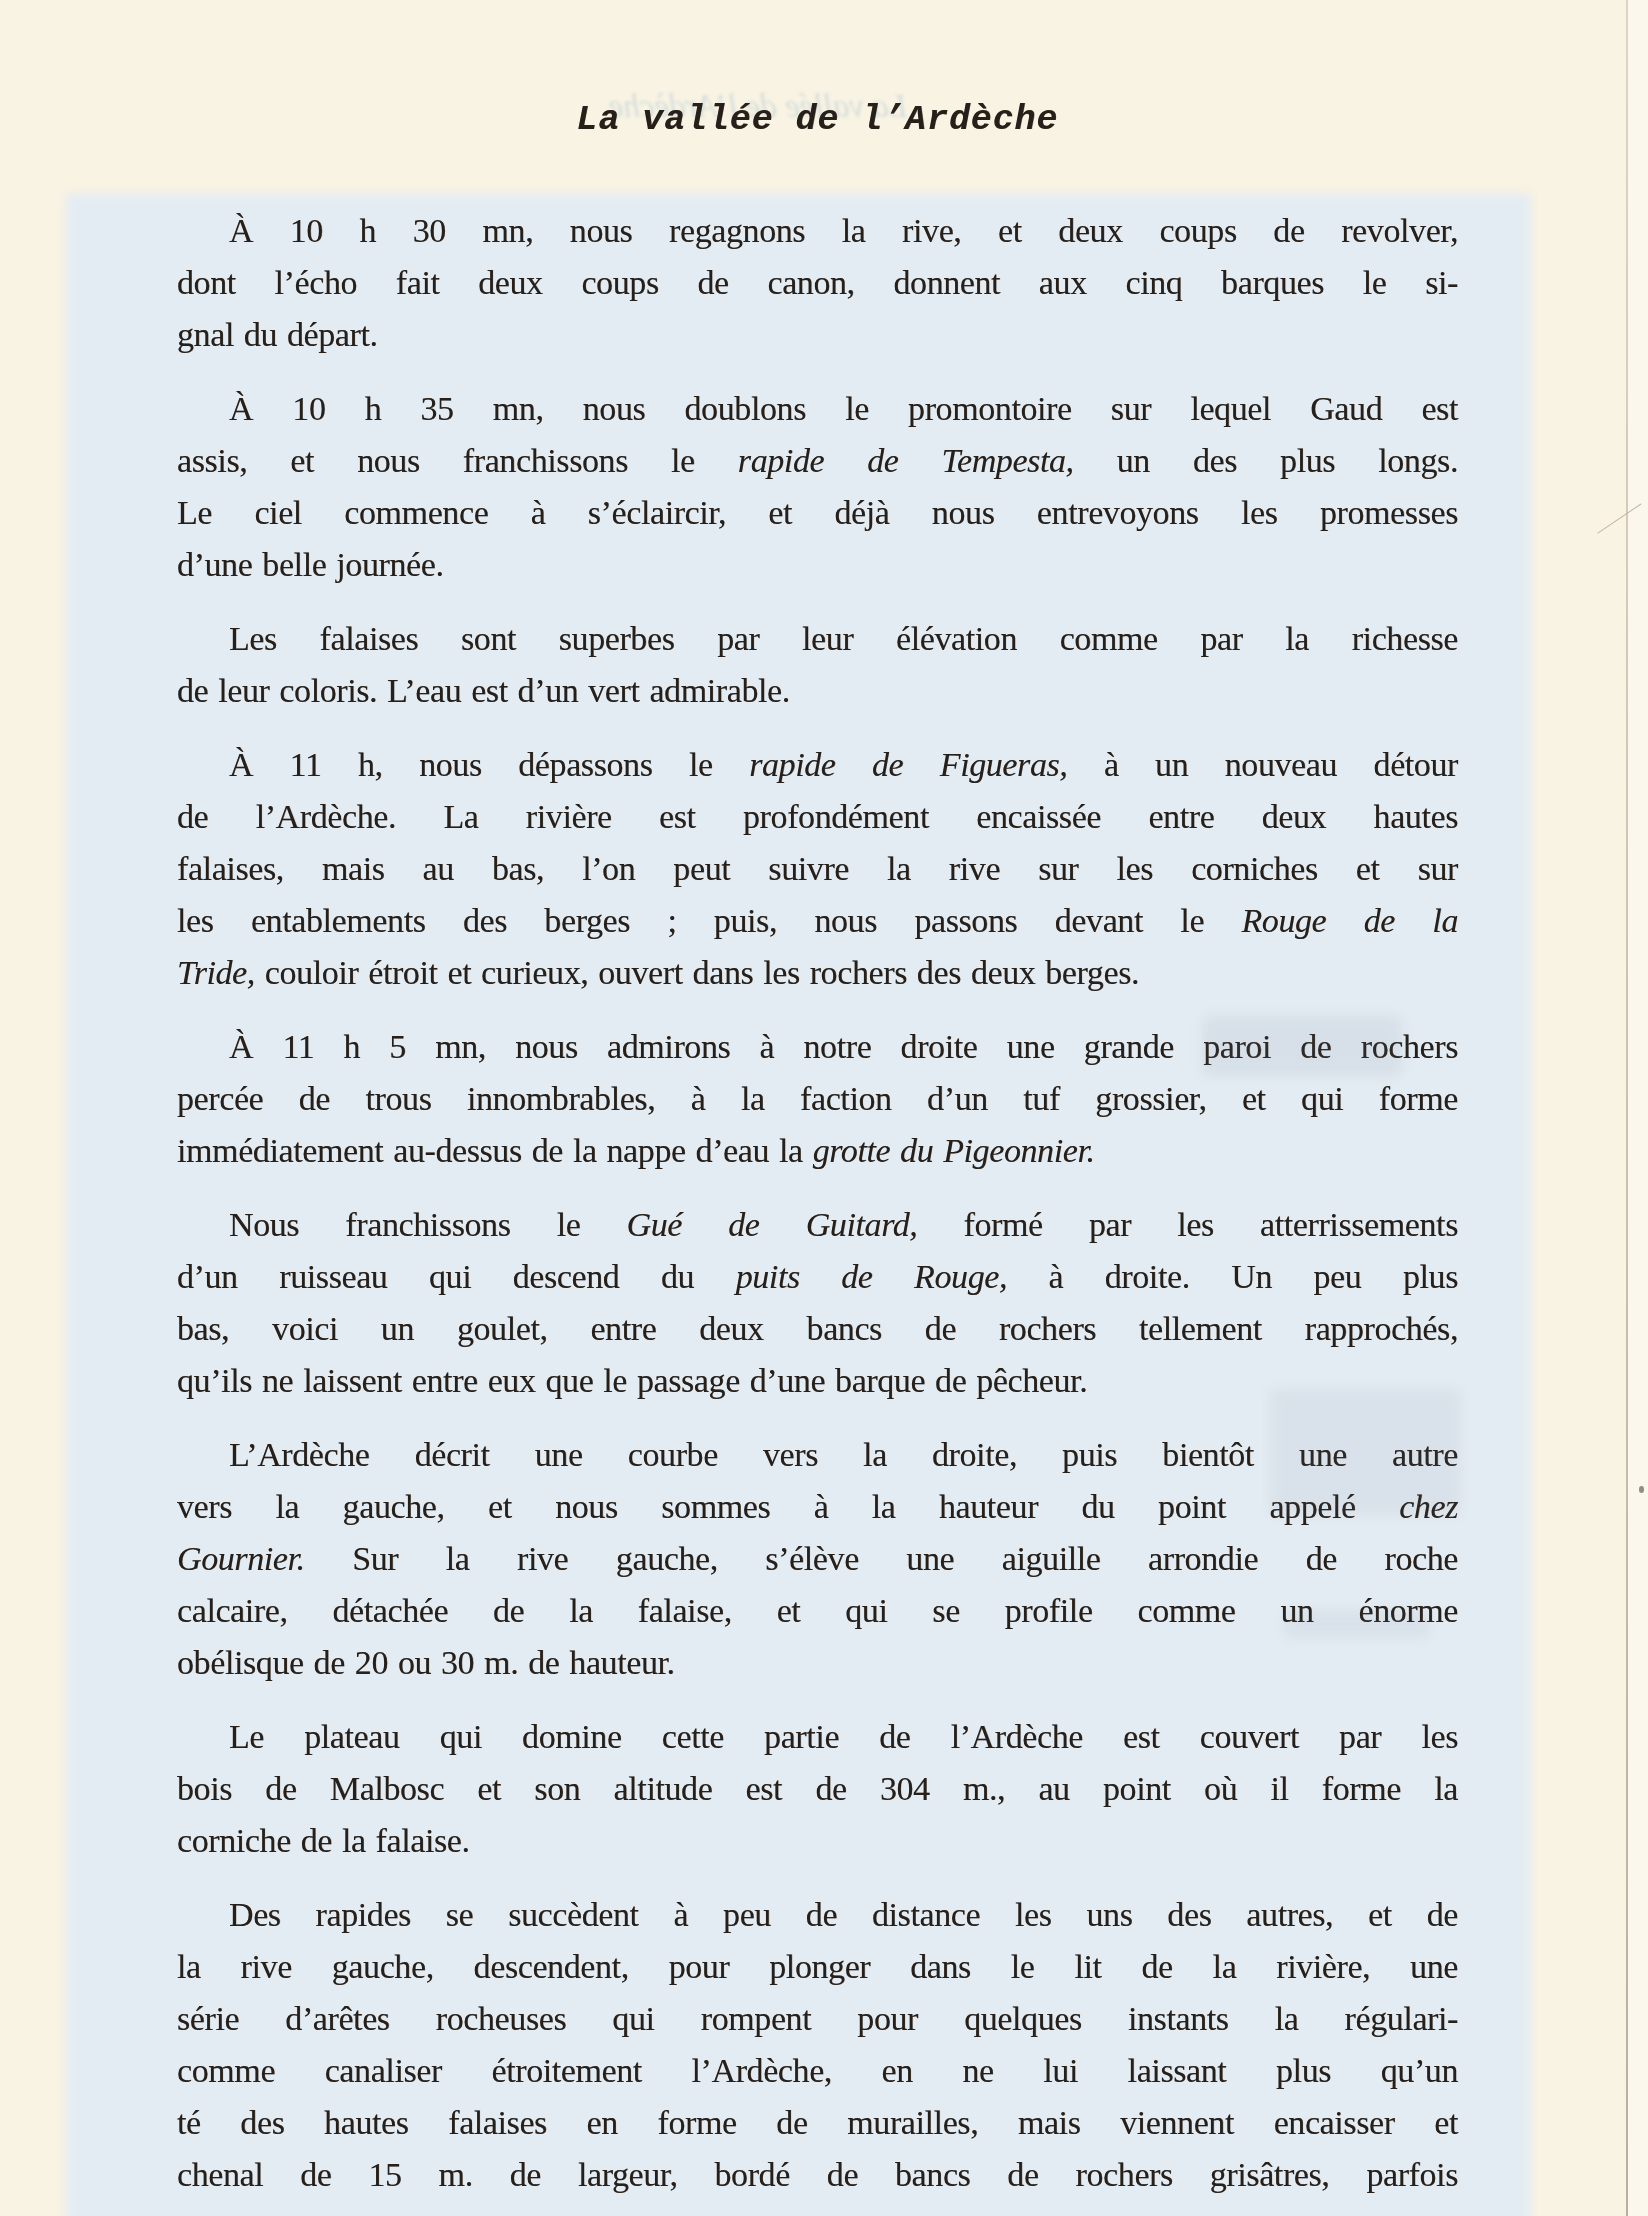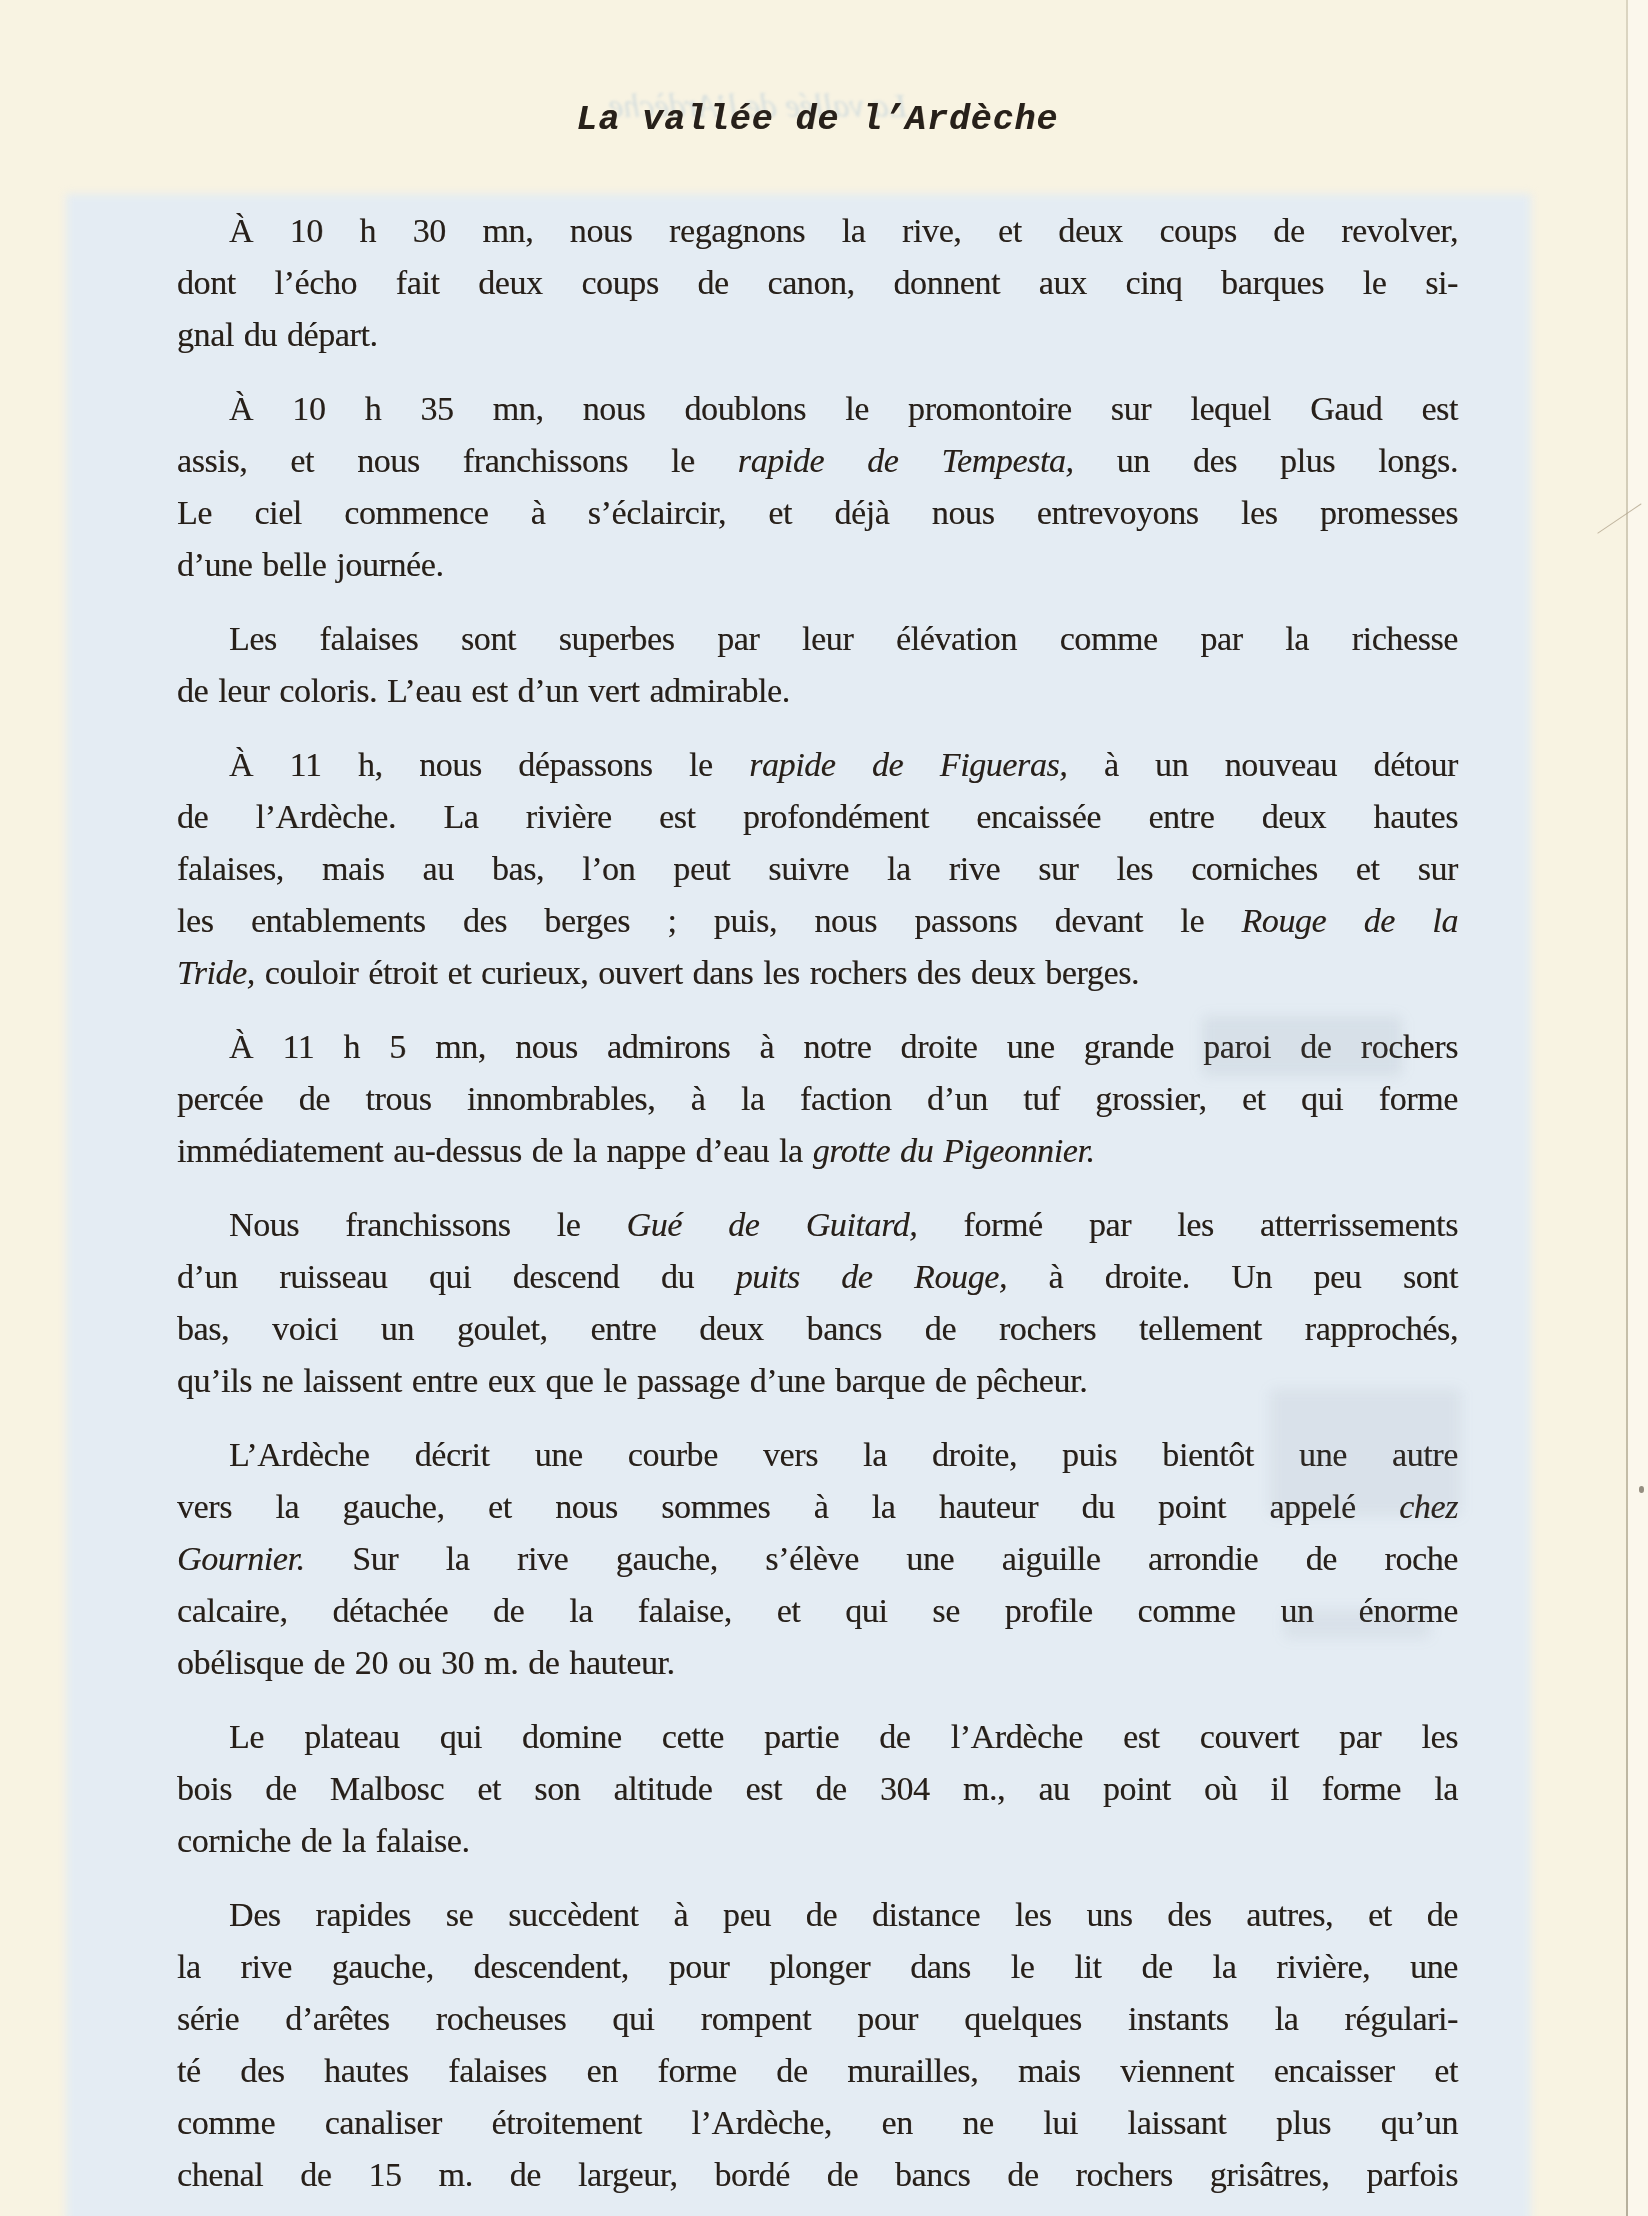--- a/index.html
+++ b/index.html
@@ -89,42 +89,42 @@
         <div class="line"><span>les entablements des berges ; puis, nous passons devant le </span><em>Rouge de la</em></div>
         <div class="line plast"><em>Tride,</em><span> couloir étroit et curieux, ouvert dans les rochers des deux berges.</span></div>
       </div>
       <div class="paragraph">
         <div class="line first"><span>À 11 h 5 mn, nous admirons à notre droite une grande paroi de rochers</span></div>
         <div class="line"><span>percée de trous innombrables, à la faction d’un tuf grossier, et qui forme</span></div>
         <div class="line plast"><span>immédiatement au-dessus de la nappe d’eau la </span><em>grotte du Pigeonnier.</em></div>
       </div>
       <div class="paragraph">
         <div class="line first"><span>Nous franchissons le </span><em>Gué de Guitard,</em><span> formé par les atterrissements</span></div>
-        <div class="line"><span>d’un ruisseau qui descend du </span><em>puits de Rouge,</em><span> à droite. Un peu sont</span></div>
+        <div class="line"><span>d’un ruisseau qui descend du </span><em>puits de Rouge,</em><span> à droite. Un peu plus</span></div>
         <div class="line"><span>bas, voici un goulet, entre deux bancs de rochers tellement rapprochés,</span></div>
         <div class="line plast"><span>qu’ils ne laissent entre eux que le passage d’une barque de pêcheur.</span></div>
       </div>
       <div class="paragraph">
         <div class="line first"><span>L’Ardèche décrit une courbe vers la droite, puis bientôt une autre</span></div>
         <div class="line"><span>vers la gauche, et nous sommes à la hauteur du point appelé </span><em>chez</em></div>
         <div class="line"><em>Gournier.</em><span> Sur la rive gauche, s’élève une aiguille arrondie de roche</span></div>
         <div class="line"><span>calcaire, détachée de la falaise, et qui se profile comme un énorme</span></div>
         <div class="line plast"><span>obélisque de 20 ou 30 m. de hauteur.</span></div>
       </div>
       <div class="paragraph">
         <div class="line first"><span>Le plateau qui domine cette partie de l’Ardèche est couvert par les</span></div>
         <div class="line"><span>bois de Malbosc et son altitude est de 304 m., au point où il forme la</span></div>
         <div class="line plast"><span>corniche de la falaise.</span></div>
       </div>
       <div class="paragraph">
         <div class="line first"><span>Des rapides se succèdent à peu de distance les uns des autres, et de</span></div>
         <div class="line"><span>la rive gauche, descendent, pour plonger dans le lit de la rivière, une</span></div>
         <div class="line"><span>série d’arêtes rocheuses qui rompent pour quelques instants la régulari-</span></div>
+        <div class="line"><span>comme canaliser étroitement l’Ardèche, en ne lui laissant plus qu’un</span></div>
         <div class="line"><span>té des hautes falaises en forme de murailles, mais viennent encaisser et</span></div>
-        <div class="line"><span>comme canaliser étroitement l’Ardèche, en ne lui laissant plus qu’un</span></div>
         <div class="line"><span>chenal de 15 m. de largeur, bordé de bancs de rochers grisâtres, parfois</span></div>
         <div class="line plast"></div>
       </div>
     </div>
 
   <div class="smudge s1"></div>
   <div class="smudge s2"></div>
   <div class="smudge s3"></div>
 
   <div class="speck p2"></div>

